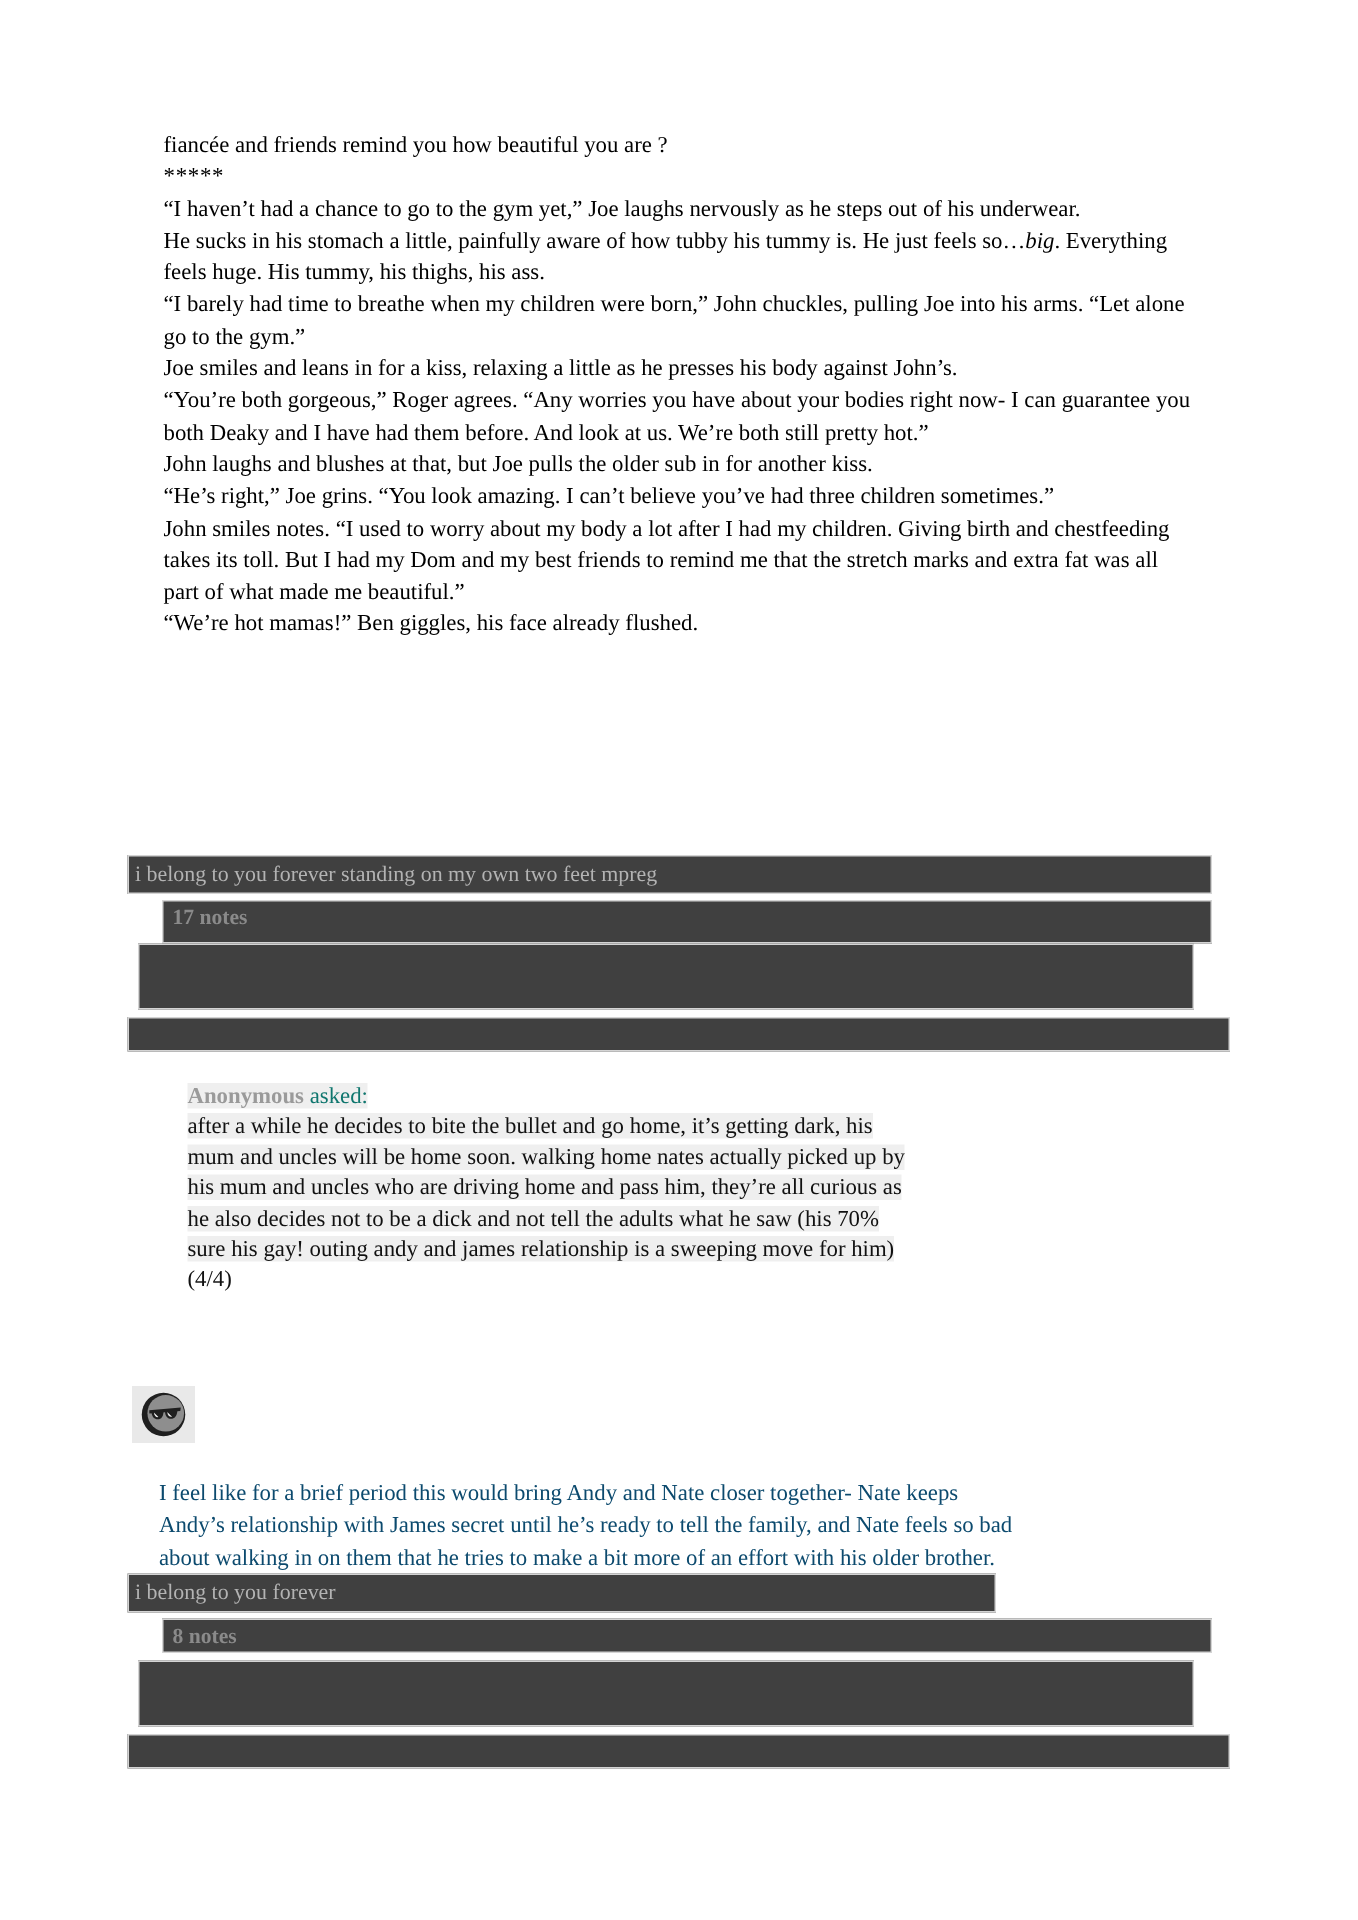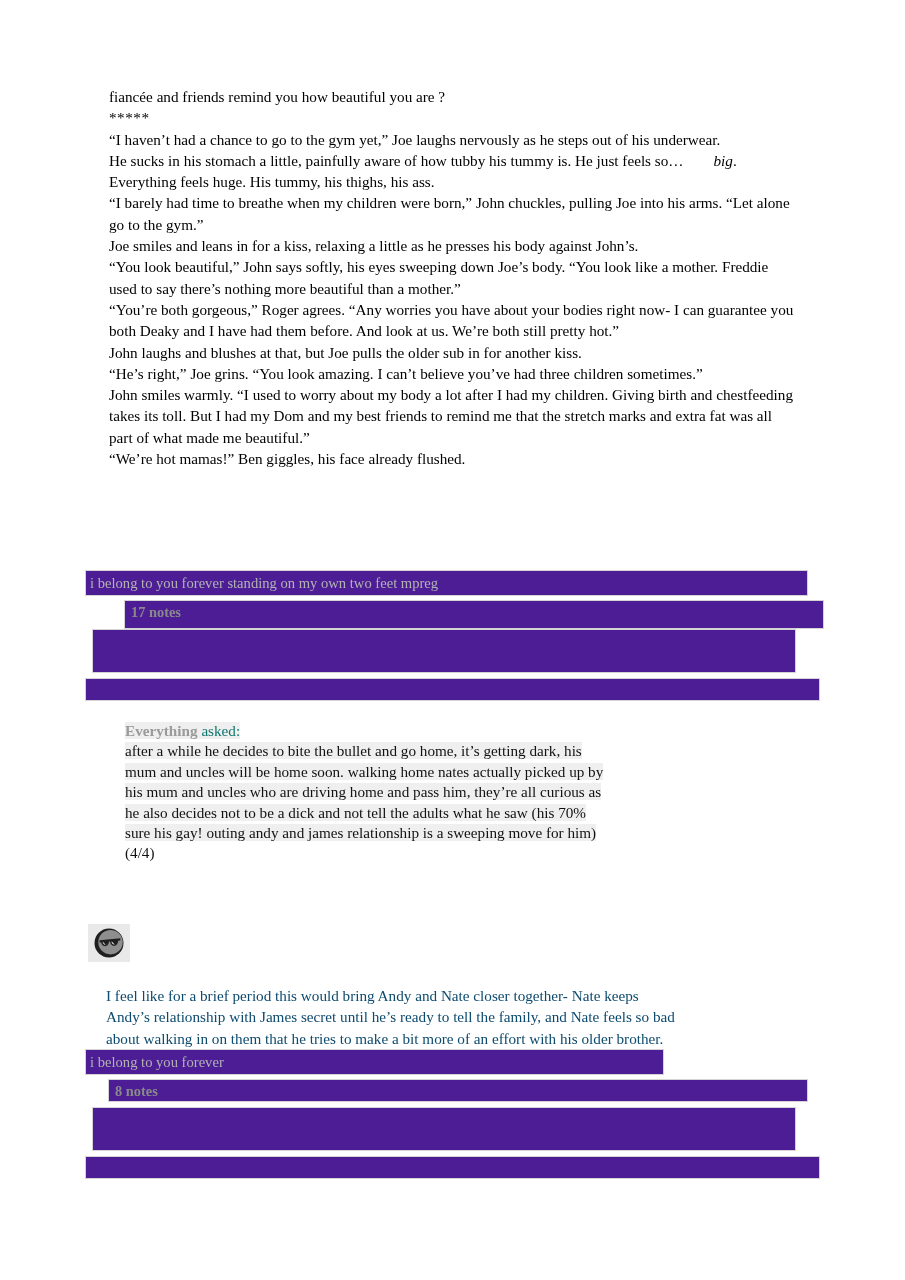--- a/index.html
+++ b/index.html
@@ -39,27 +39,27 @@
     font-size: 15.2px;
     line-height: 21.3px;
     color: #000;
     text-align: left;
   }
   .prose p.stars {
     letter-spacing: 0.5px;
     font-size: 15.2px;
     line-height: 21.3px;
   }
-  .it { font-style: italic; margin-left: 30px; }
+  .it { font-style: italic; }
 
   
   .fieldbox {
     position: absolute;
     border: 1px solid #d4d4d4;
-    background: #4c1d95;
+    background: #404040;
   }
   .fieldbox .fieldtext {
     display: block;
     font-size: 14.6px;
     line-height: 18px;
     color: #b3b3b3;
     padding: 3px 0 0 4px;
     white-space: nowrap;
     overflow: hidden;
   }
@@ -127,46 +127,45 @@
 
 <div class="page">
 
   <div class="prose">
     <p>fiancée and friends remind you how beautiful you are ?</p>
     <p class="stars">*****</p>
     <p>“I haven’t had a chance to go to the gym yet,” Joe laughs nervously as he steps out of his underwear.</p>
     <p><span>He sucks in his stomach a little, painfully aware of how tubby his tummy is. He just feels so…</span><span class="it">big</span><span>. Everything feels huge. His tummy, his thighs, his ass.</span></p>
     <p>“I barely had time to breathe when my children were born,” John chuckles, pulling Joe into his arms. “Let alone go to the gym.”</p>
     <p>Joe smiles and leans in for a kiss, relaxing a little as he presses his body against John’s.</p>
-    <p>“You look beautiful,” John says softly, his eyes sweeping down Joe’s body. “You look like a mother. Freddie used to say there’s nothing more beautiful than a mother.”</p>
     <p>“You’re both gorgeous,” Roger agrees. “Any worries you have about your bodies right now- I can guarantee you both Deaky and I have had them before. And look at us. We’re both still pretty hot.”</p>
     <p>John laughs and blushes at that, but Joe pulls the older sub in for another kiss.</p>
     <p>“He’s right,” Joe grins. “You look amazing. I can’t believe you’ve had three children sometimes.”</p>
-    <p>John smiles warmly. “I used to worry about my body a lot after I had my children. Giving birth and chestfeeding takes its toll. But I had my Dom and my best friends to remind me that the stretch marks and extra fat was all part of what made me beautiful.”</p>
+    <p>John smiles notes. “I used to worry about my body a lot after I had my children. Giving birth and chestfeeding takes its toll. But I had my Dom and my best friends to remind me that the stretch marks and extra fat was all part of what made me beautiful.”</p>
     <p>“We’re hot mamas!” Ben giggles, his face already flushed.</p>
   </div>
 
   <div class="fieldbox" style="left:85px; top:570px; width:723px; height:26px;">
     <span class="fieldtext">i belong to you forever standing on my own two feet mpreg</span>
   </div>
 
-  <div class="fieldbox notes" style="left:124px; top:600px; width:700px; height:29px;">
+  <div class="fieldbox notes" style="left:108px; top:600px; width:700px; height:29px;">
     <span class="fieldtext">17 notes</span>
   </div>
 
   <div class="fieldbox" style="left:92px; top:629px; width:704px; height:44px;">
     <span class="fieldtext"></span>
   </div>
 
   <div class="fieldbox" style="left:85px; top:678px; width:735px; height:23px;">
     <span class="fieldtext"></span>
   </div>
 
   <div class="askblock" style="top:721px;">
-    <p class="askline"><span class="hl"><span class="asked-name">Everything</span><span class="asked-verb"> </span><span class="asked-verb">asked:</span></span></p>
+    <p class="askline"><span class="hl"><span class="asked-name">Anonymous</span><span class="asked-verb"> </span><span class="asked-verb">asked:</span></span></p>
     <p class="askline"><span class="hl">after a while he decides to bite the bullet and go home, it’s getting dark, his</span></p>
     <p class="askline"><span class="hl">mum and uncles will be home soon. walking home nates actually picked up by</span></p>
     <p class="askline"><span class="hl">his mum and uncles who are driving home and pass him, they’re all curious as</span></p>
     <p class="askline"><span class="hl">he also decides not to be a dick and not tell the adults what he saw (his 70%</span></p>
     <p class="askline"><span class="hl">sure his gay! outing andy and james relationship is a sweeping move for him)</span></p>
     <p class="askline"><span>(4/4)</span></p>
   </div>
 
   <div class="avatar">
     <svg width="32" height="32" viewBox="0 0 32 32">

